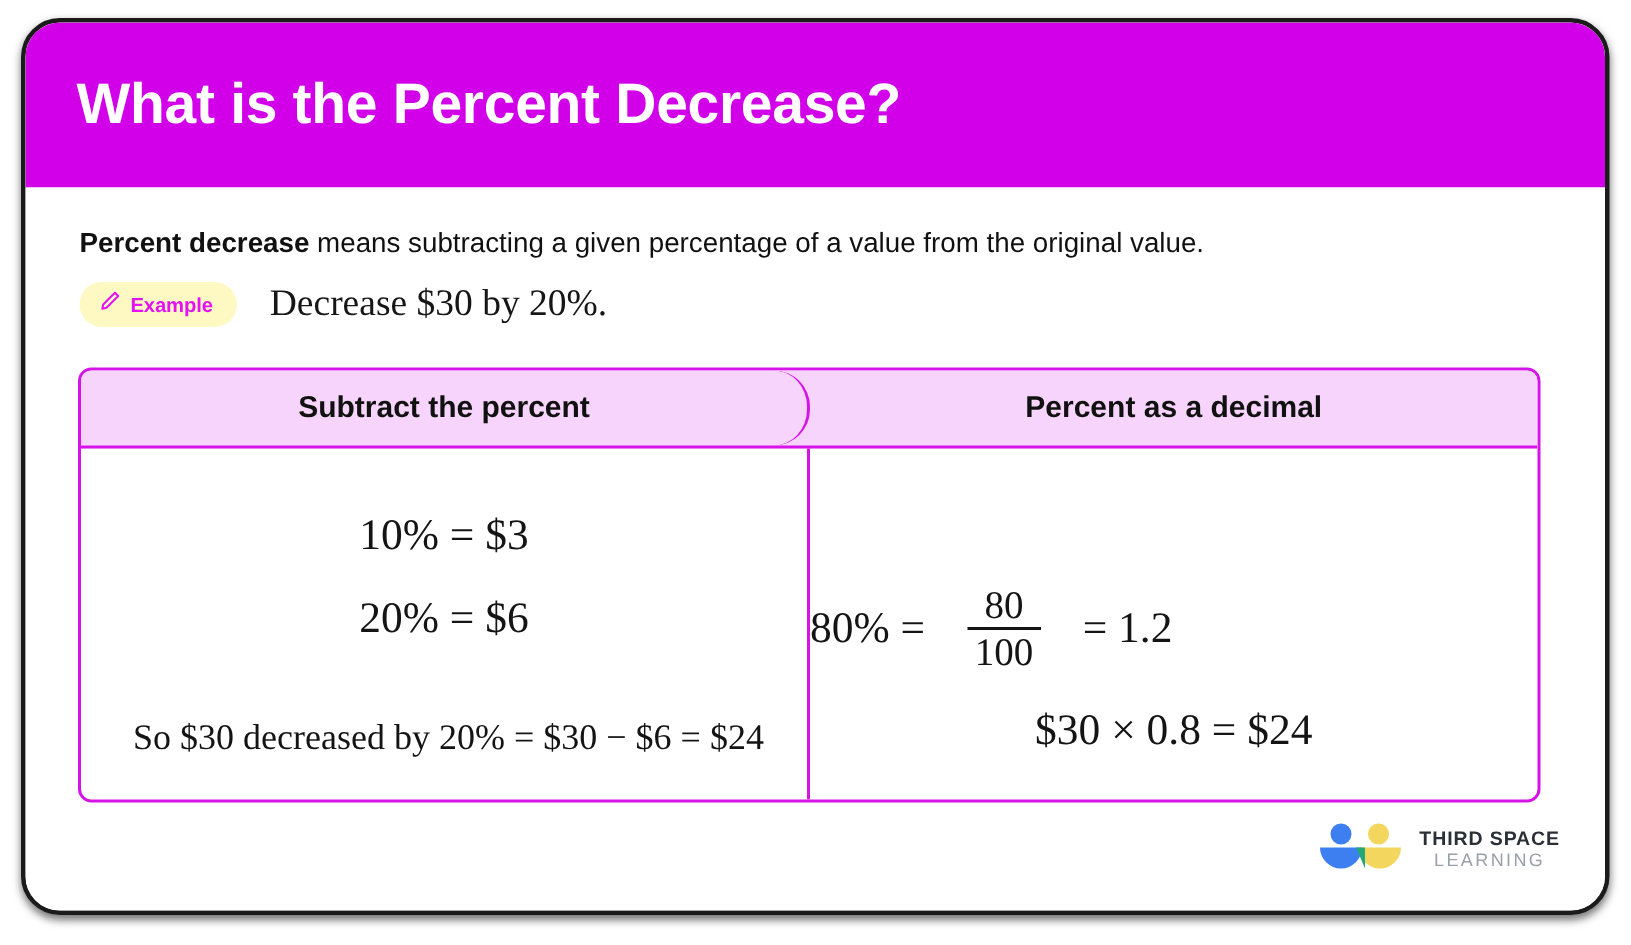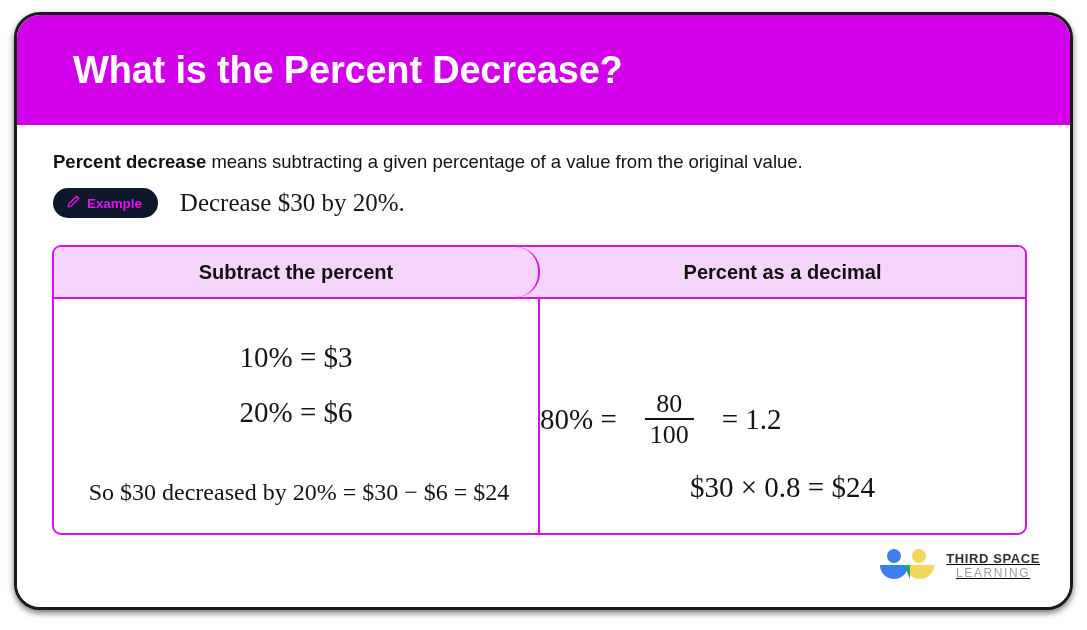--- a/index.html
+++ b/index.html
@@ -42,21 +42,21 @@
     height: 110px;
     background: #d200e8;
     display: flex;
     align-items: center;
   }
   .title-text {
     color: #ffffff;
     font-size: 38px;
     font-weight: bold;
     letter-spacing: -0.2px;
-    padding-left: 56px;
+    padding-left: 34px;
   }
 
   
   .body-area {
     position: absolute;
     left: 0;
     top: 110px;
     width: 100%;
     bottom: 0;
     background: #ffffff;
@@ -77,21 +77,21 @@
     position: absolute;
     left: 36px;
     top: 63px;
     display: flex;
     align-items: center;
   }
   .badge {
     display: inline-flex;
     align-items: center;
     gap: 6px;
-    background: #0f172a;
+    background: #fef9c3;
     border-radius: 999px;
     padding: 6px 16px 6px 13px;
     height: 30px;
   }
   .badge-label {
     color: #e411f0;
     font-size: 13.5px;
     font-weight: bold;
     letter-spacing: -0.1px;
   }
@@ -213,21 +213,21 @@
   .bowl.yellow { left: 27px; background: #f2d65e; }
   .wedge {
     position: absolute;
     left: 25px; top: 16px;
     width: 0; height: 0;
     border-left: 6px solid transparent;
     border-right: 0 solid transparent;
     border-top: 14px solid #24a777;
   }
 
-  .logo-text { line-height: 1.12; text-decoration: underline; }
+  .logo-text { line-height: 1.12; }
   .logo-top {
     font-size: 13px;
     font-weight: bold;
     color: #2b2f36;
     letter-spacing: 0.6px;
   }
   .logo-bottom {
     font-size: 12px;
     color: #9aa0a8;
     letter-spacing: 1.6px;

